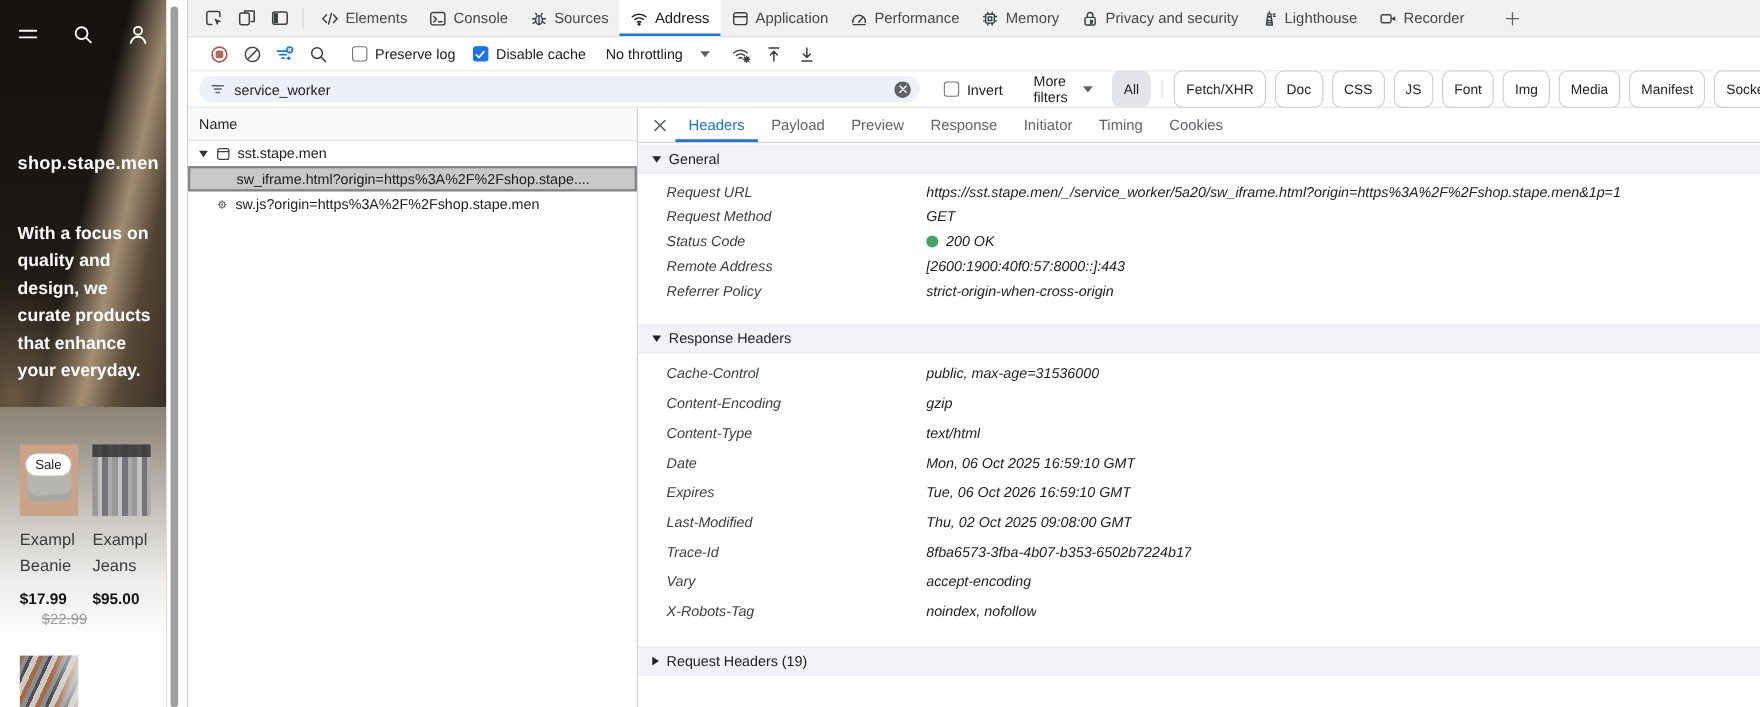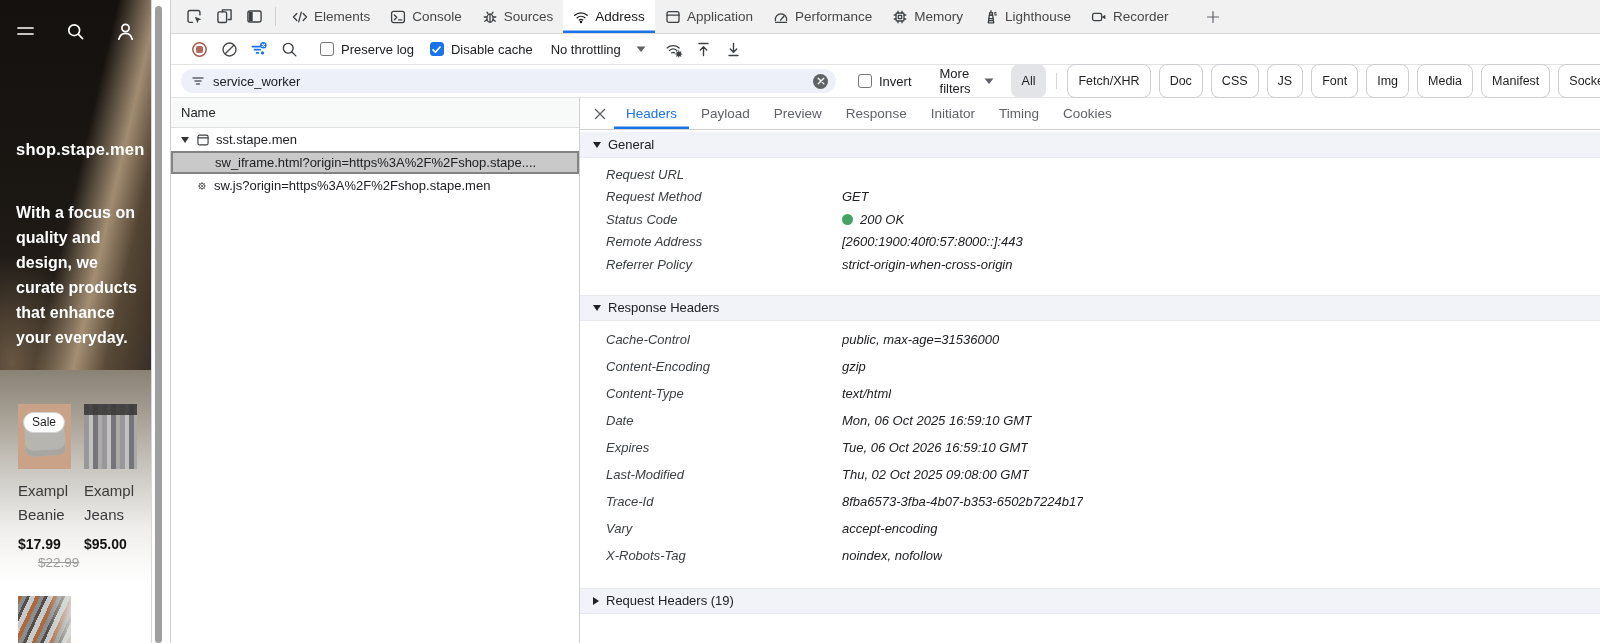--- a/index.html
+++ b/index.html
@@ -244,20 +244,30 @@
               <rect x="4" y="4" width="8" height="8" rx="1.2"></rect>
               <rect x="6.4" y="6.4" width="3.2" height="3.2"></rect>
               <path d="M6 4V2.2M10 4V2.2M6 13.8V12M10 13.8V12M4 6H2.2M4 10H2.2M13.8 6H12M13.8 10H12"></path>
             </svg>
           </span>
         <span>Memory</span>
       </div>
       <div class="tab">
         <span>
             <svg class="ic" width="16" height="16" viewBox="0 0 16 16">
+              <rect x="3.4" y="6.8" width="9.2" height="7" rx="1.5"></rect>
+              <path d="M5.4 6.8V4.9a2.6 2.6 0 0 1 5.2 0v1.9"></path>
+              <path d="M8 8.4c.9.6 1.8.9 2.7.9v2c0 1.2-1.5 2.2-2.7 2.5V8.4z" fill="#3c4043" stroke="none"></path>
+            </svg>
+          </span>
+        <span>Privacy and security</span>
+      </div>
+      <div class="tab">
+        <span>
+            <svg class="ic" width="16" height="16" viewBox="0 0 16 16">
               <path d="M6.3 6.2h3.4l1 7.6H5.3l1-7.6z"></path>
               <path d="M6.6 3.6h2.8v2.6H6.6z"></path>
               <path d="M8 1.6v1.2M11.5 4.2l1.4-.6M11.8 5.8h1.6M5.9 9.6h4.2M5.6 11.6h4.8"></path>
             </svg>
           </span>
         <span>Lighthouse</span>
       </div>
       <div class="tab">
         <span>
             <svg class="ic" width="16" height="16" viewBox="0 0 16 16">
@@ -432,20 +442,21 @@
         </div>
 
         <div class="det-body">
           <div class="sec-header first">
             <span class="tri-open"></span>
             <span>General</span>
           </div>
           <div class="kv-rows general">
             <div class="kv">
                 <span class="k">Request URL</span>
+                <span class="v">https://sst.stape.men/_/service_worker/5a20/sw_iframe.html?origin=https%3A%2F%2Fshop.stape.men&amp;1p=1</span>
               </div>
             <div class="kv">
                 <span class="k">Request Method</span>
                 <span class="v">GET</span>
               </div>
             <div class="kv">
                 <span class="k">Status Code</span>
                 <span class="v">
                   <span class="status-dot"></span>
                   <span>200 OK</span>

